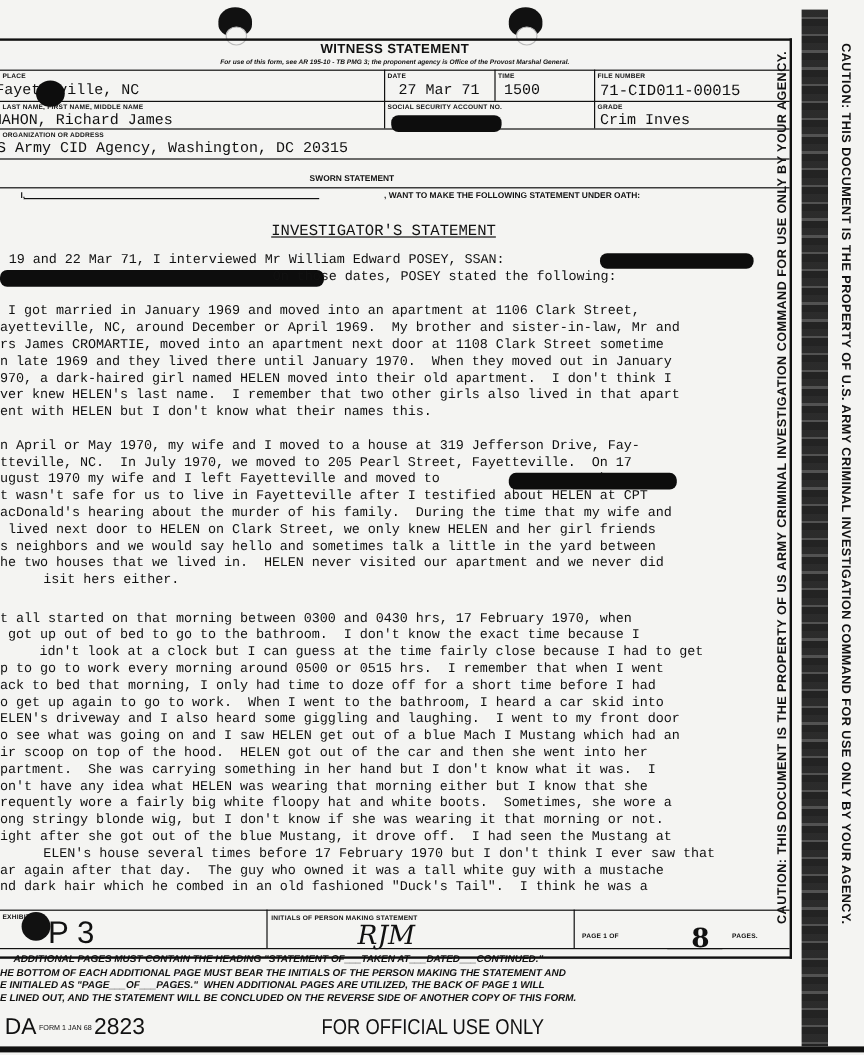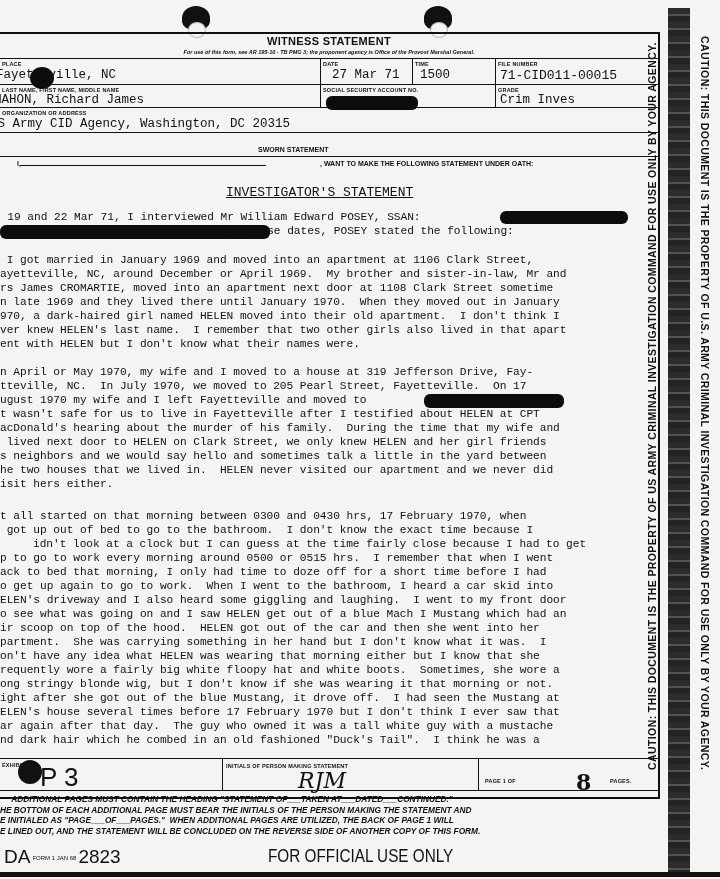--- a/index.html
+++ b/index.html
@@ -92,48 +92,48 @@
   <div class="redact" style="left:500px;top:211px;width:128px;height:13px;"></div>
   <div class="redact" style="left:0px;top:225px;width:270px;height:14px;"></div>
   <div class="body-text" style="top:225px;left:-6px;">                                   On those dates, POSEY stated the following:</div>
 
   <div class="body-text" style="top:254px;"> I got married in January 1969 and moved into an apartment at 1106 Clark Street,</div>
   <div class="body-text" style="top:268px;">ayetteville, NC, around December or April 1969.  My brother and sister-in-law, Mr and</div>
   <div class="body-text" style="top:282px;">rs James CROMARTIE, moved into an apartment next door at 1108 Clark Street sometime</div>
   <div class="body-text" style="top:296px;">n late 1969 and they lived there until January 1970.  When they moved out in January</div>
   <div class="body-text" style="top:310px;">970, a dark-haired girl named HELEN moved into their old apartment.  I don't think I</div>
   <div class="body-text" style="top:324px;">ver knew HELEN's last name.  I remember that two other girls also lived in that apart</div>
-  <div class="body-text" style="top:338px;">ent with HELEN but I don't know what their names were.</div>
+  <div class="body-text" style="top:338px;">ent with HELEN but I don't know what their names this.</div>
 
   <div class="body-text" style="top:366px;">n April or May 1970, my wife and I moved to a house at 319 Jefferson Drive, Fay-</div>
   <div class="body-text" style="top:380px;">tteville, NC.  In July 1970, we moved to 205 Pearl Street, Fayetteville.  On 17</div>
   <div class="body-text" style="top:394px;">ugust 1970 my wife and I left Fayetteville and moved to                  , because</div>
   <div class="redact" style="left:424px;top:394px;width:140px;height:14px;"></div>
   <div class="body-text" style="top:408px;">t wasn't safe for us to live in Fayetteville after I testified about HELEN at CPT</div>
   <div class="body-text" style="top:422px;">acDonald's hearing about the murder of his family.  During the time that my wife and</div>
   <div class="body-text" style="top:436px;"> lived next door to HELEN on Clark Street, we only knew HELEN and her girl friends</div>
   <div class="body-text" style="top:450px;">s neighbors and we would say hello and sometimes talk a little in the yard between</div>
   <div class="body-text" style="top:464px;text-align:center;">he two houses that we lived in.  HELEN never visited our apartment and we never did</div>
-  <div class="body-text" style="top:478px;">isit hers either.</div>
+  <div class="body-text" style="top:478px;padding-left:36px;">isit hers either.</div>
 
   <div class="body-text" style="top:510px;">t all started on that morning between 0300 and 0430 hrs, 17 February 1970, when</div>
   <div class="body-text" style="top:524px;"> got up out of bed to go to the bathroom.  I don't know the exact time because I</div>
   <div class="body-text" style="top:538px;padding-left:33px;">idn't look at a clock but I can guess at the time fairly close because I had to get</div>
   <div class="body-text" style="top:552px;">p to go to work every morning around 0500 or 0515 hrs.  I remember that when I went</div>
   <div class="body-text" style="top:566px;">ack to bed that morning, I only had time to doze off for a short time before I had</div>
   <div class="body-text" style="top:580px;">o get up again to go to work.  When I went to the bathroom, I heard a car skid into</div>
   <div class="body-text" style="top:594px;">ELEN's driveway and I also heard some giggling and laughing.  I went to my front door</div>
   <div class="body-text" style="top:608px;">o see what was going on and I saw HELEN get out of a blue Mach I Mustang which had an</div>
   <div class="body-text" style="top:622px;">ir scoop on top of the hood.  HELEN got out of the car and then she went into her</div>
   <div class="body-text" style="top:636px;">partment.  She was carrying something in her hand but I don't know what it was.  I</div>
   <div class="body-text" style="top:650px;">on't have any idea what HELEN was wearing that morning either but I know that she</div>
   <div class="body-text" style="top:664px;">requently wore a fairly big white floopy hat and white boots.  Sometimes, she wore a</div>
   <div class="body-text" style="top:678px;">ong stringy blonde wig, but I don't know if she was wearing it that morning or not.</div>
   <div class="body-text" style="top:692px;">ight after she got out of the blue Mustang, it drove off.  I had seen the Mustang at</div>
-  <div class="body-text" style="top:706px;">ELEN's house several times before 17 February 1970 but I don't think I ever saw that</div>
+  <div class="body-text" style="top:706px;margin-left:36px;">ELEN's house several times before 17 February 1970 but I don't think I ever saw that</div>
   <div class="body-text" style="top:720px;">ar again after that day.  The guy who owned it was a tall white guy with a mustache</div>
   <div class="body-text" style="top:734px;">nd dark hair which he combed in an old fashioned "Duck's Tail".  I think he was a</div>
 
   <div class="hline" style="top:758px;width:658px;"></div>
   <div class="hline" style="top:790px;width:658px;"></div>
   <div class="vline" style="left:222px;top:758px;height:32px;"></div>
   <div class="vline" style="left:478px;top:758px;height:32px;"></div>
 
   <div class="lbl" style="left:2px;top:762px;">EXHIBIT</div>
   <div class="p3-dot"></div>

